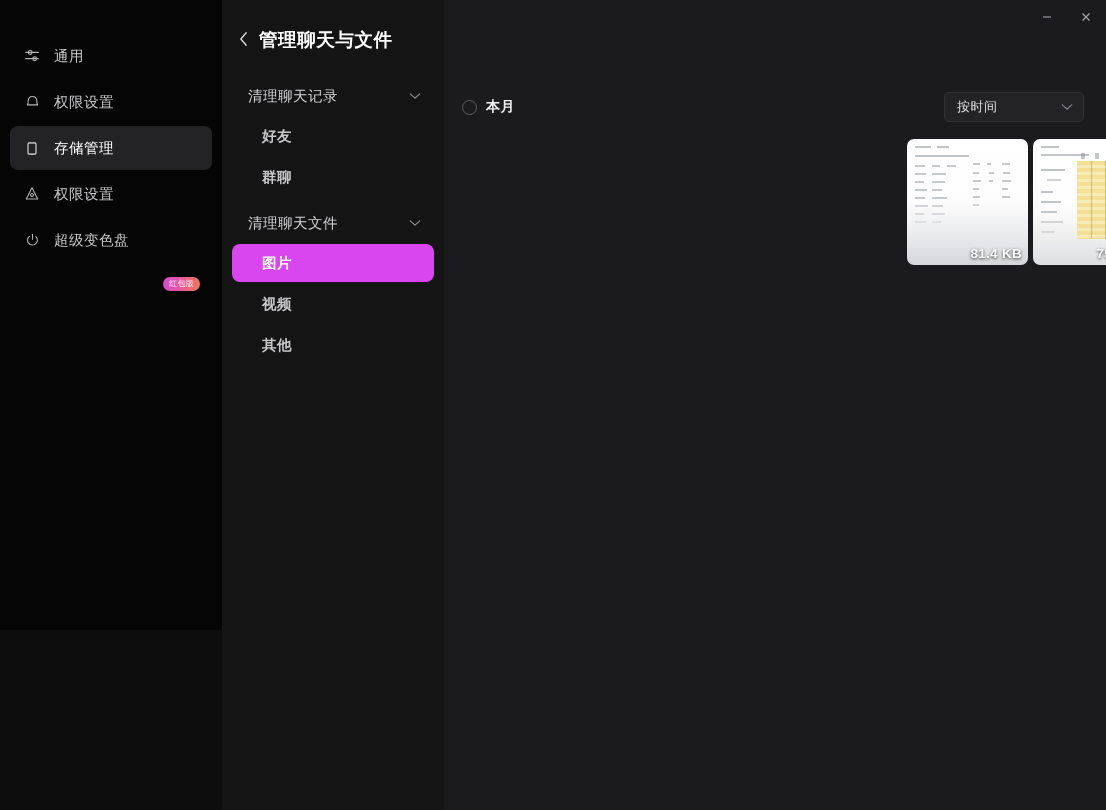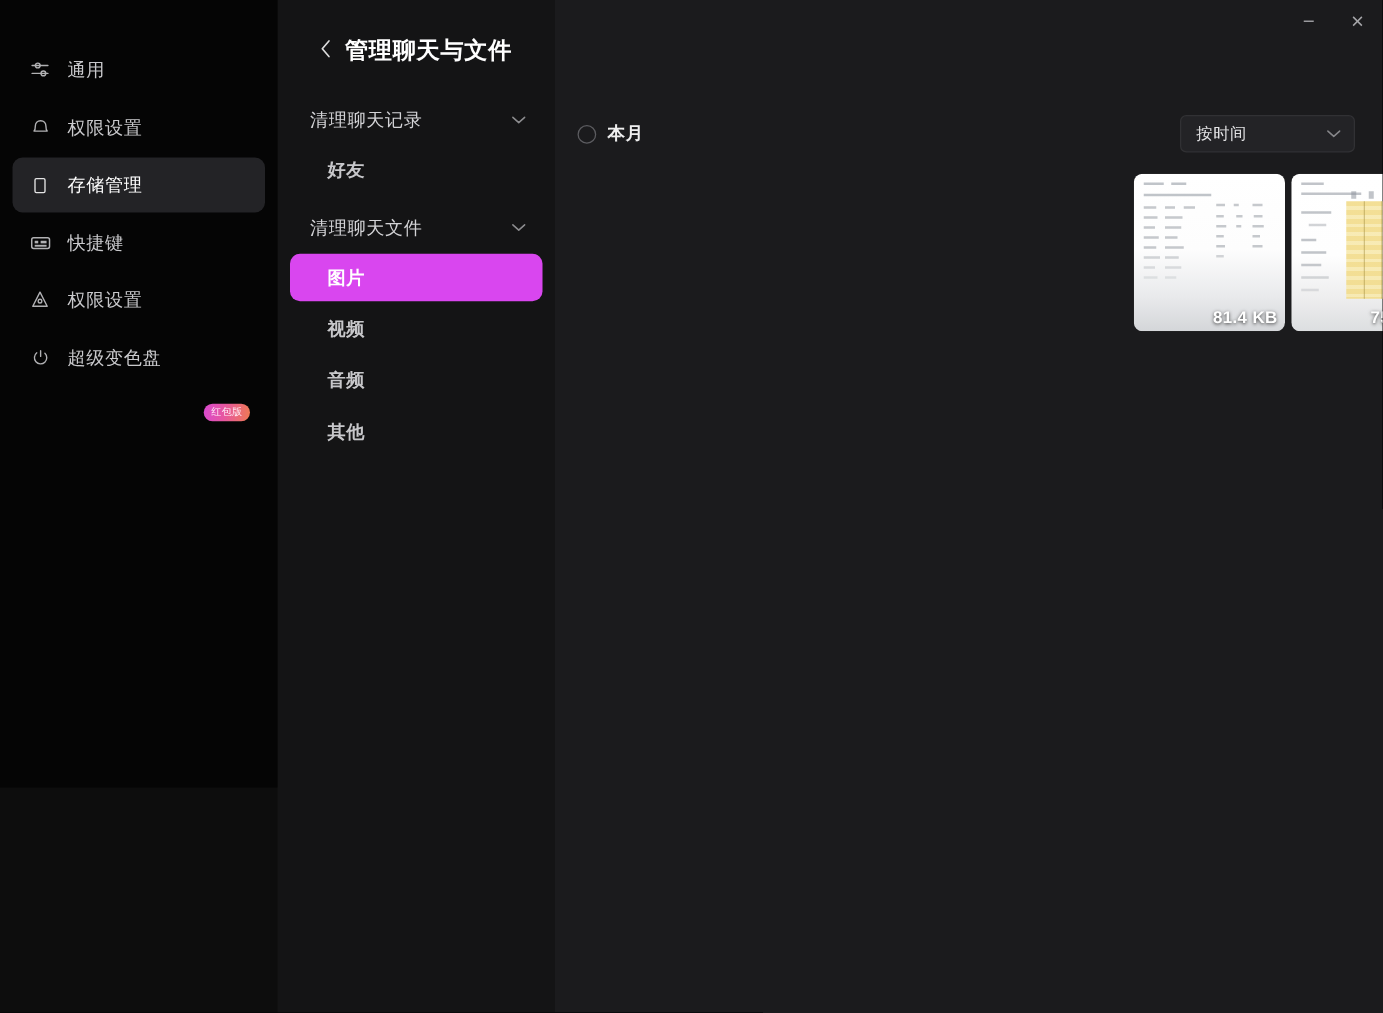--- a/index.html
+++ b/index.html
@@ -90,21 +90,21 @@
     height: 810px;
     background: #141415;
     position: relative;
     z-index: 2;
   }
 
   .titlebar {
     height: 78px;
     display: flex;
     align-items: center;
-    padding-left: 30px;
+    padding-left: 13px;
     color: #ffffff;
   }
   .back-chevron {
     width: 16px; height: 16px;
     margin-right: 8px;
     flex: 0 0 16px;
     display: flex; align-items: center; justify-content: center;
     cursor: default;
   }
   .page-title {
@@ -339,31 +339,20 @@
 
     <div class="side-item active">
       <span class="s-icon">
         <svg width="16" height="17" viewBox="0 0 20 20" fill="none" stroke="#ffffff" stroke-width="1.35" stroke-linejoin="round">
           <rect x="5" y="3" width="10" height="14" rx="1.4"></rect>
         </svg>
       </span>
       <span class="s-label">存储管理</span>
     </div>
 
-    <div class="side-item">
-      <span class="s-icon">
-        <svg width="19" height="19" viewBox="0 0 20 20" fill="none" stroke="#c9c9cc" stroke-width="1.25">
-          <rect x="2.5" y="5.5" width="15" height="9" rx="1.6"></rect>
-          <rect x="5" y="8" width="3" height="2.2" fill="#c9c9cc" stroke="none"></rect>
-          <rect x="10" y="8" width="5" height="2.2" fill="#c9c9cc" stroke="none"></rect>
-          <rect x="5" y="11.4" width="10" height="1.6" fill="#c9c9cc" stroke="none"></rect>
-        </svg>
-      </span>
-      <span class="s-label">快捷键</span>
-    </div>
 
     <div class="side-item">
       <span class="s-icon">
         <svg width="18" height="18" viewBox="0 0 20 20" fill="none" stroke="#c9c9cc" stroke-width="1.25" stroke-linejoin="round">
           <path d="M10 3 3.6 15.6h12.8L10 3z"></path>
           <circle cx="10" cy="11" r="1.6"></circle>
         </svg>
       </span>
       <span class="s-label">权限设置</span>
     </div>
@@ -396,39 +385,39 @@
       <span>清理聊天记录</span>
       <span class="chev">
         <svg width="12" height="8" viewBox="0 0 14 9" fill="none" stroke="#b5b5b8" stroke-width="1.4" stroke-linecap="round" stroke-linejoin="round">
           <polyline points="1.5,2 7,7 12.5,2"></polyline>
         </svg>
       </span>
     </div>
     <div class="nav-item">
       <span>好友</span>
     </div>
+    <div class="nav-item">
+      <span>群聊</span>
+    </div>
 
     <div class="group-spacer"></div>
 
     <div class="navgroup-head">
       <span>清理聊天文件</span>
       <span class="chev">
         <svg width="12" height="8" viewBox="0 0 14 9" fill="none" stroke="#b5b5b8" stroke-width="1.4" stroke-linecap="round" stroke-linejoin="round">
           <polyline points="1.5,2 7,7 12.5,2"></polyline>
         </svg>
       </span>
     </div>
     <div class="nav-item active">
       <span>图片</span>
     </div>
     <div class="nav-item">
       <span>视频</span>
-    </div>
-    <div class="nav-item">
-      <span>音频</span>
     </div>
     <div class="nav-item">
       <span>其他</span>
     </div>
 
   </div>
 
   <div class="content">
 
     <div class="toolbar-row">

